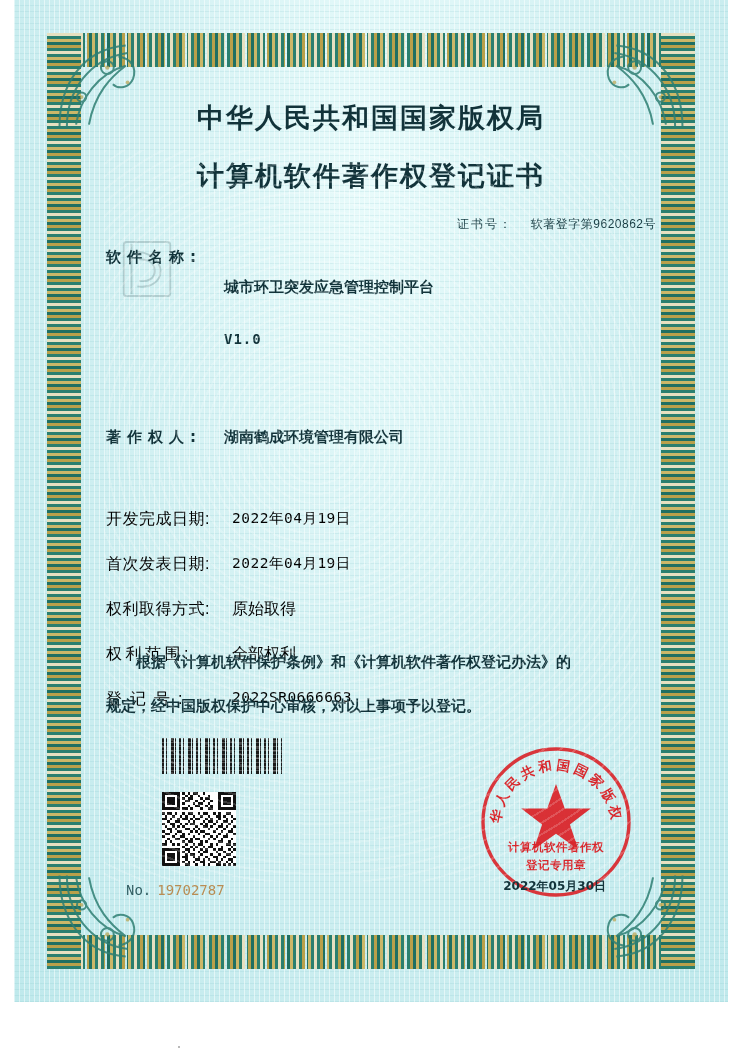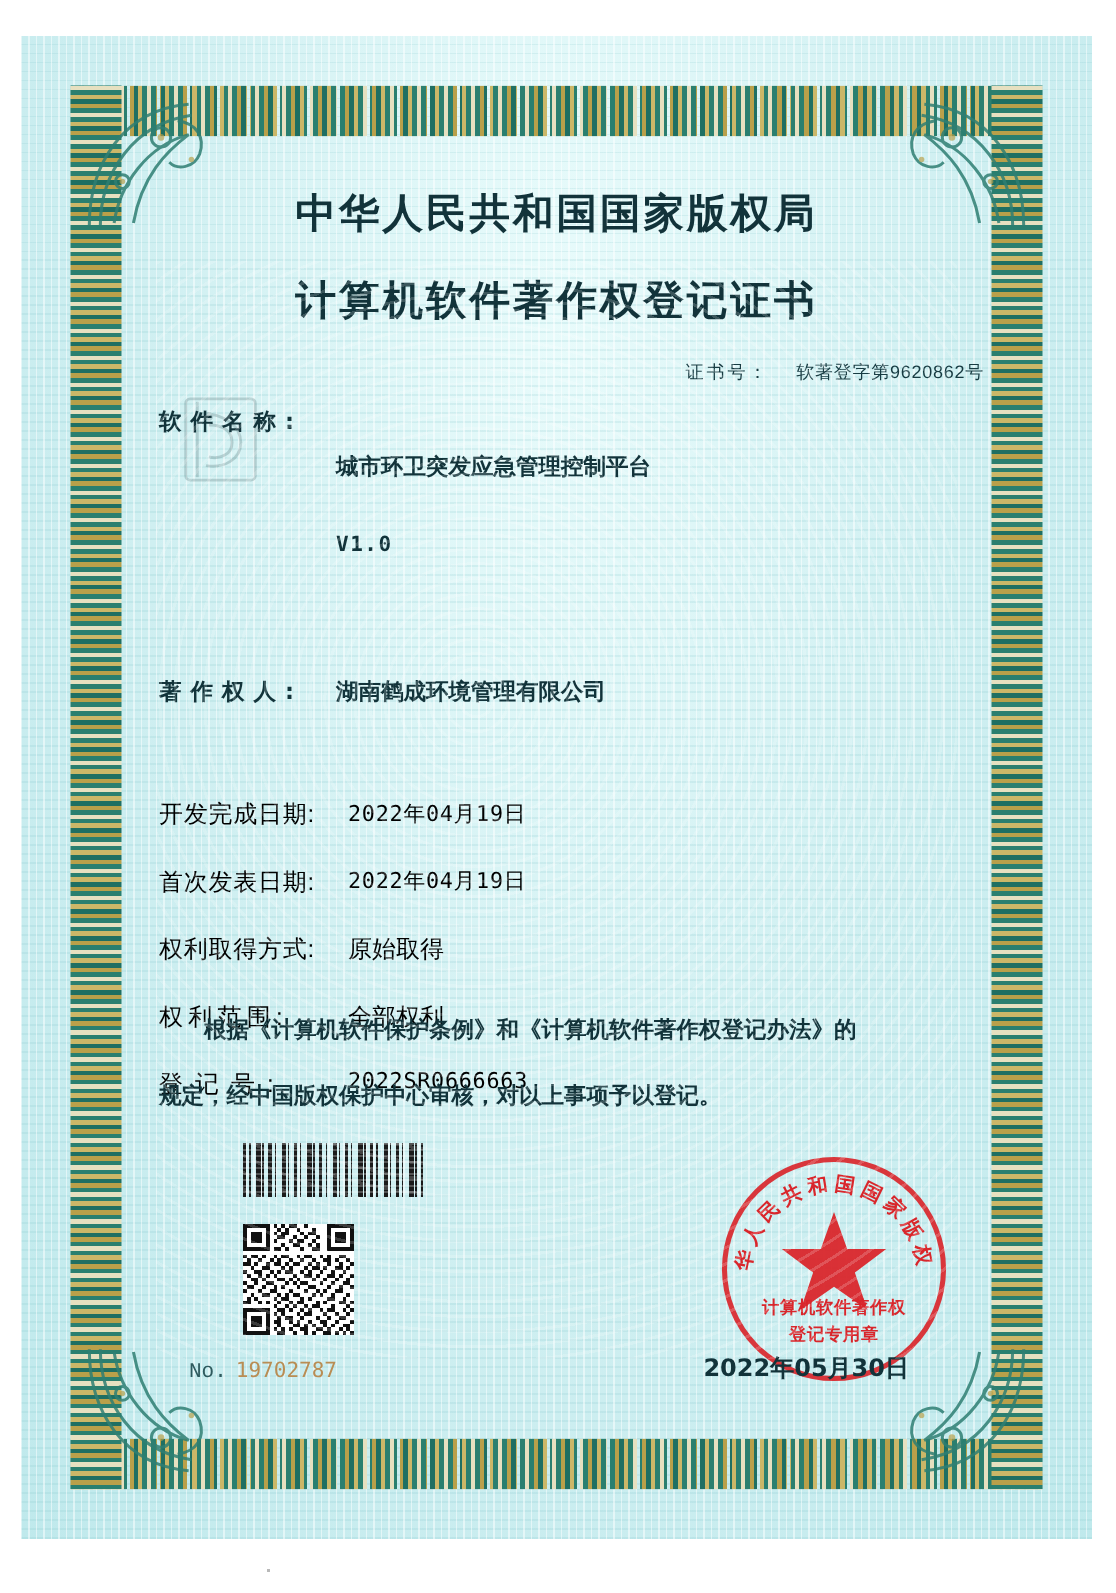--- a/index.html
+++ b/index.html
@@ -19,21 +19,21 @@
     position: relative;
     width: 744px;
     height: 1062px;
     background: #ffffff;
   }
 
   
   .sheet {
     position: absolute;
     left: 14px;
-    top: 24px;
+    top: 0;
     width: 714px;
     height: 1002px;
     background: #d8f1f2;
     background-image:
       radial-gradient(ellipse at 50% 18%, #e8fbfb 0%, #cfeff1 55%, #bfe9ec 100%);
     overflow: hidden;
   }
 
   
   .sheet::before {
@@ -281,21 +281,21 @@
   }
   .serial .no {
     font-family: Liberation Mono, monospace;
     color: #2f5a5e;
     margin-right: 6px;
   }
   .issue-date {
     position: absolute;
     right: 122px;
     top: 878px;
-    font-size: 16px;
+    font-size: 12px;
     color: #12333a;
     font-weight: bold;
     font-family: "DejaVu Sans", sans-serif;
   }
 
   .page-tick {
     position: absolute;
     left: 178px;
     bottom: 14px;
     width: 2px;

